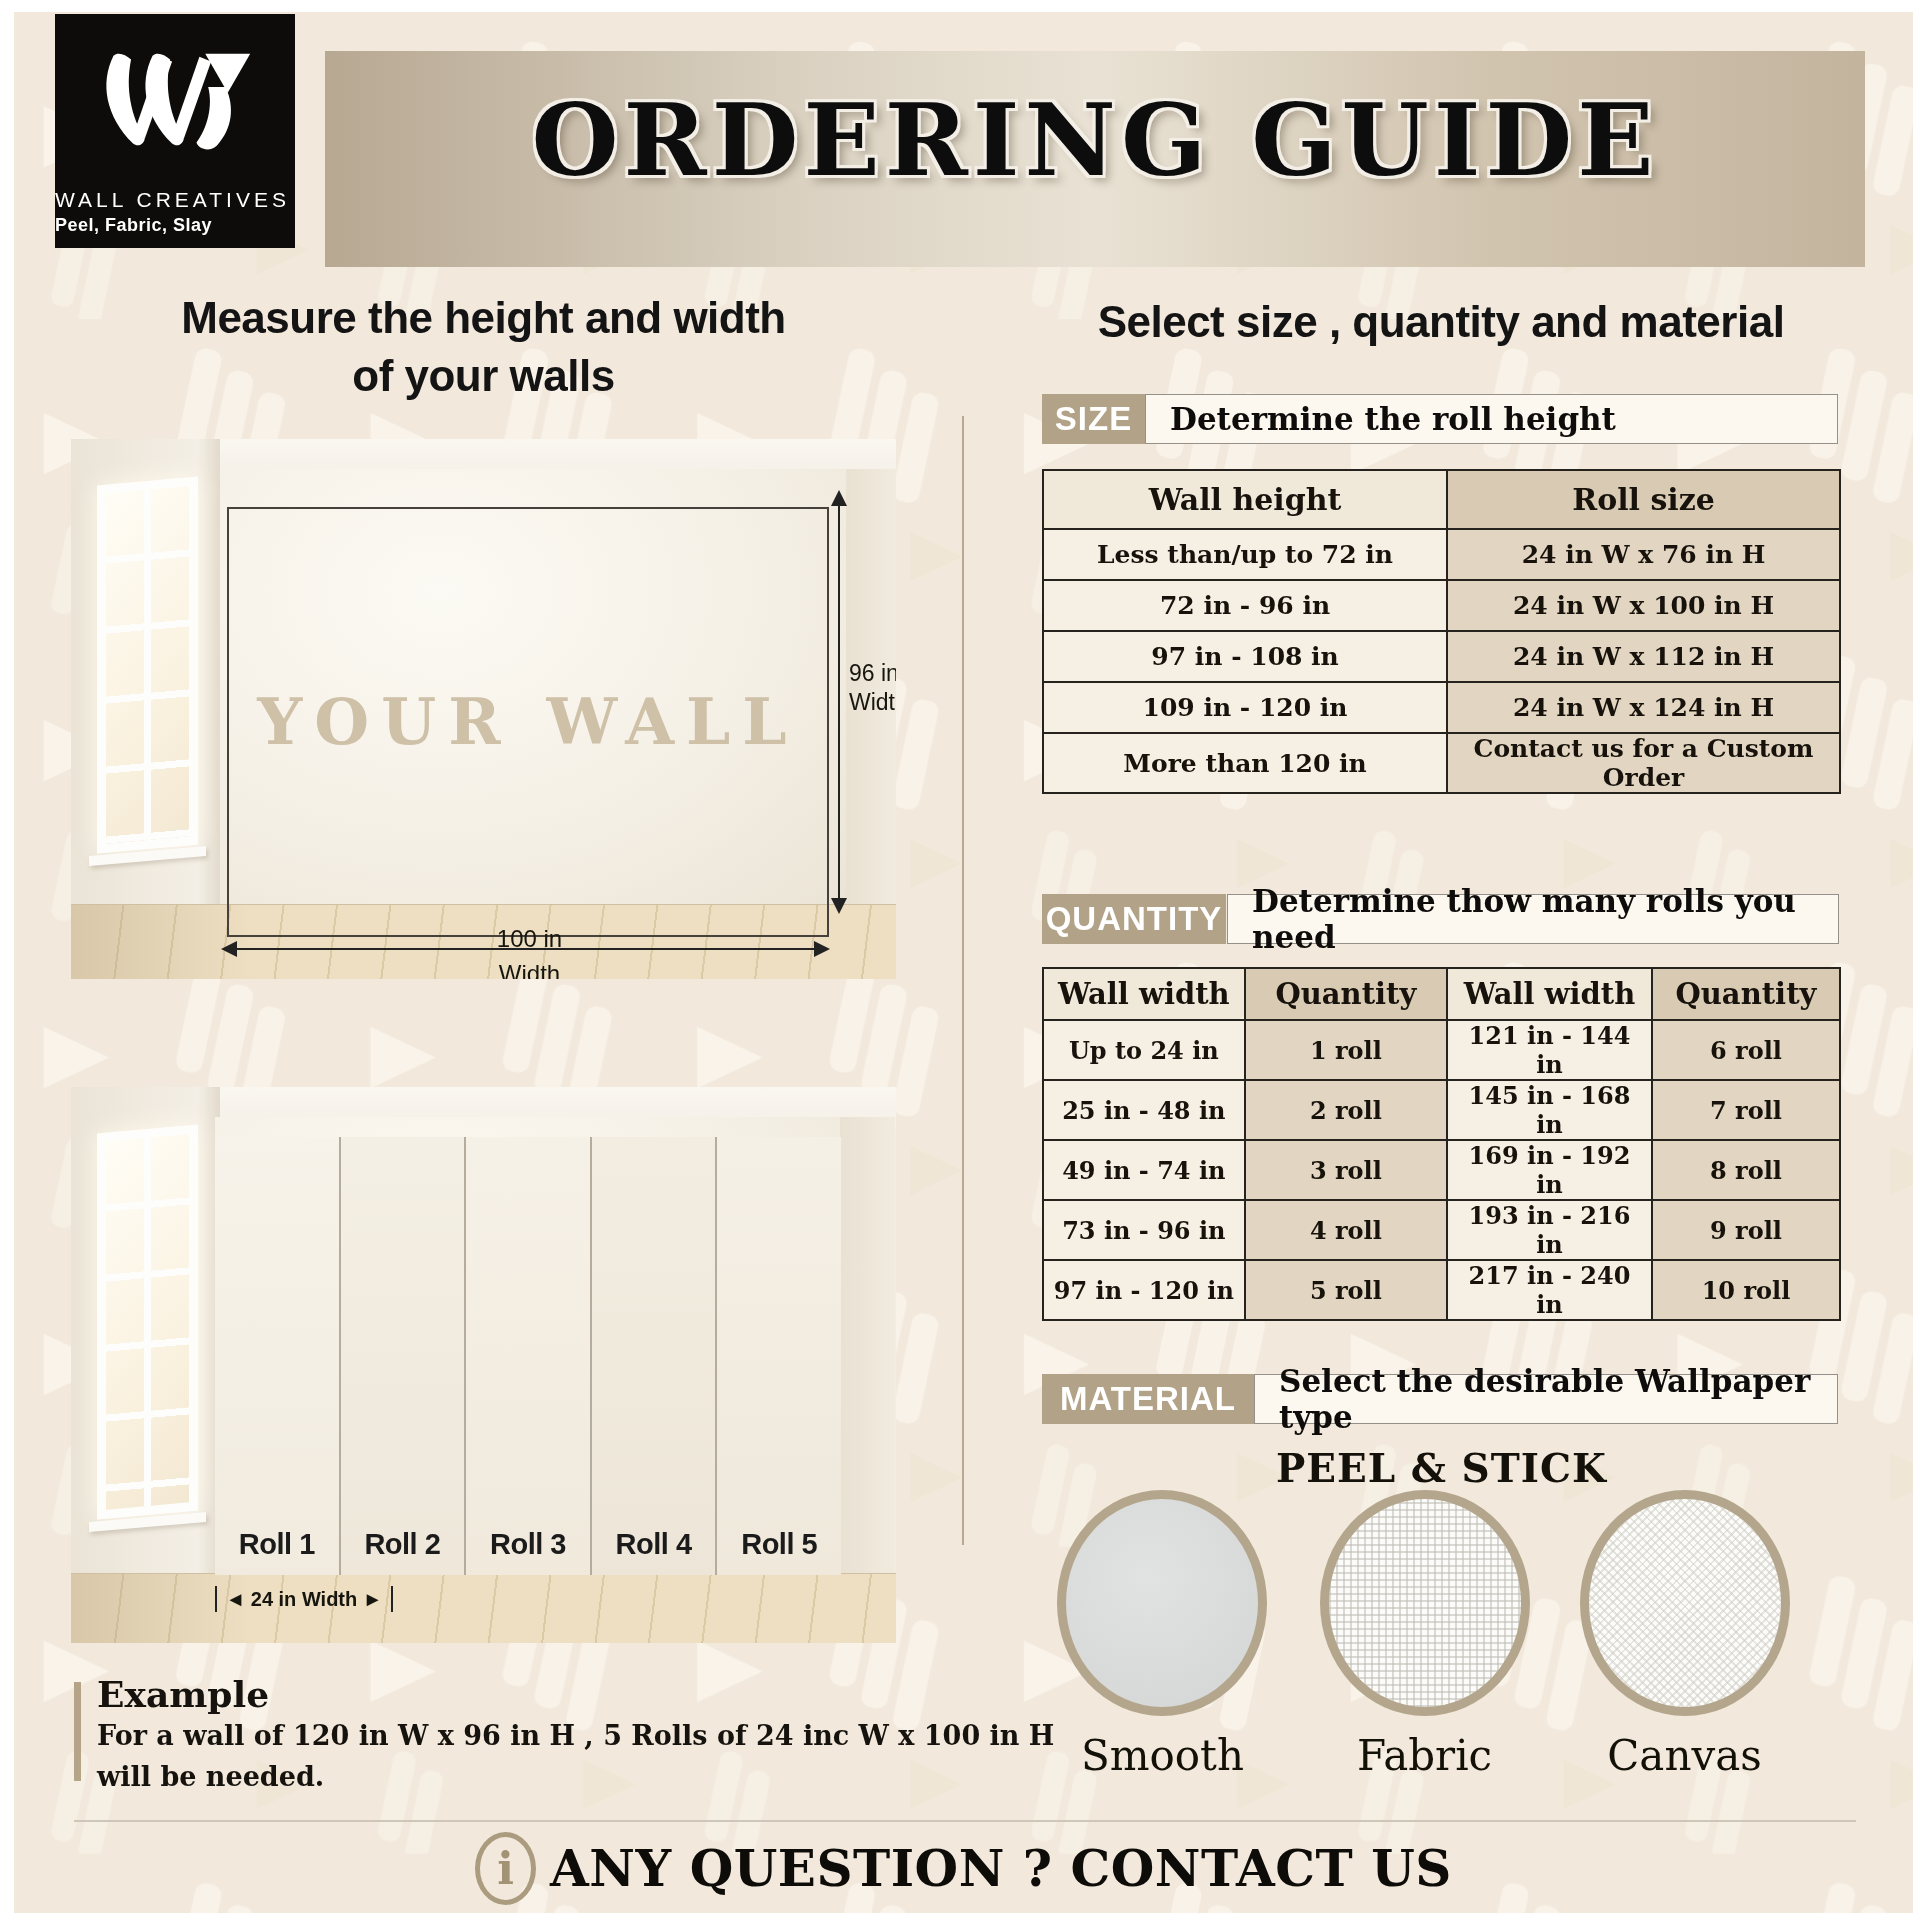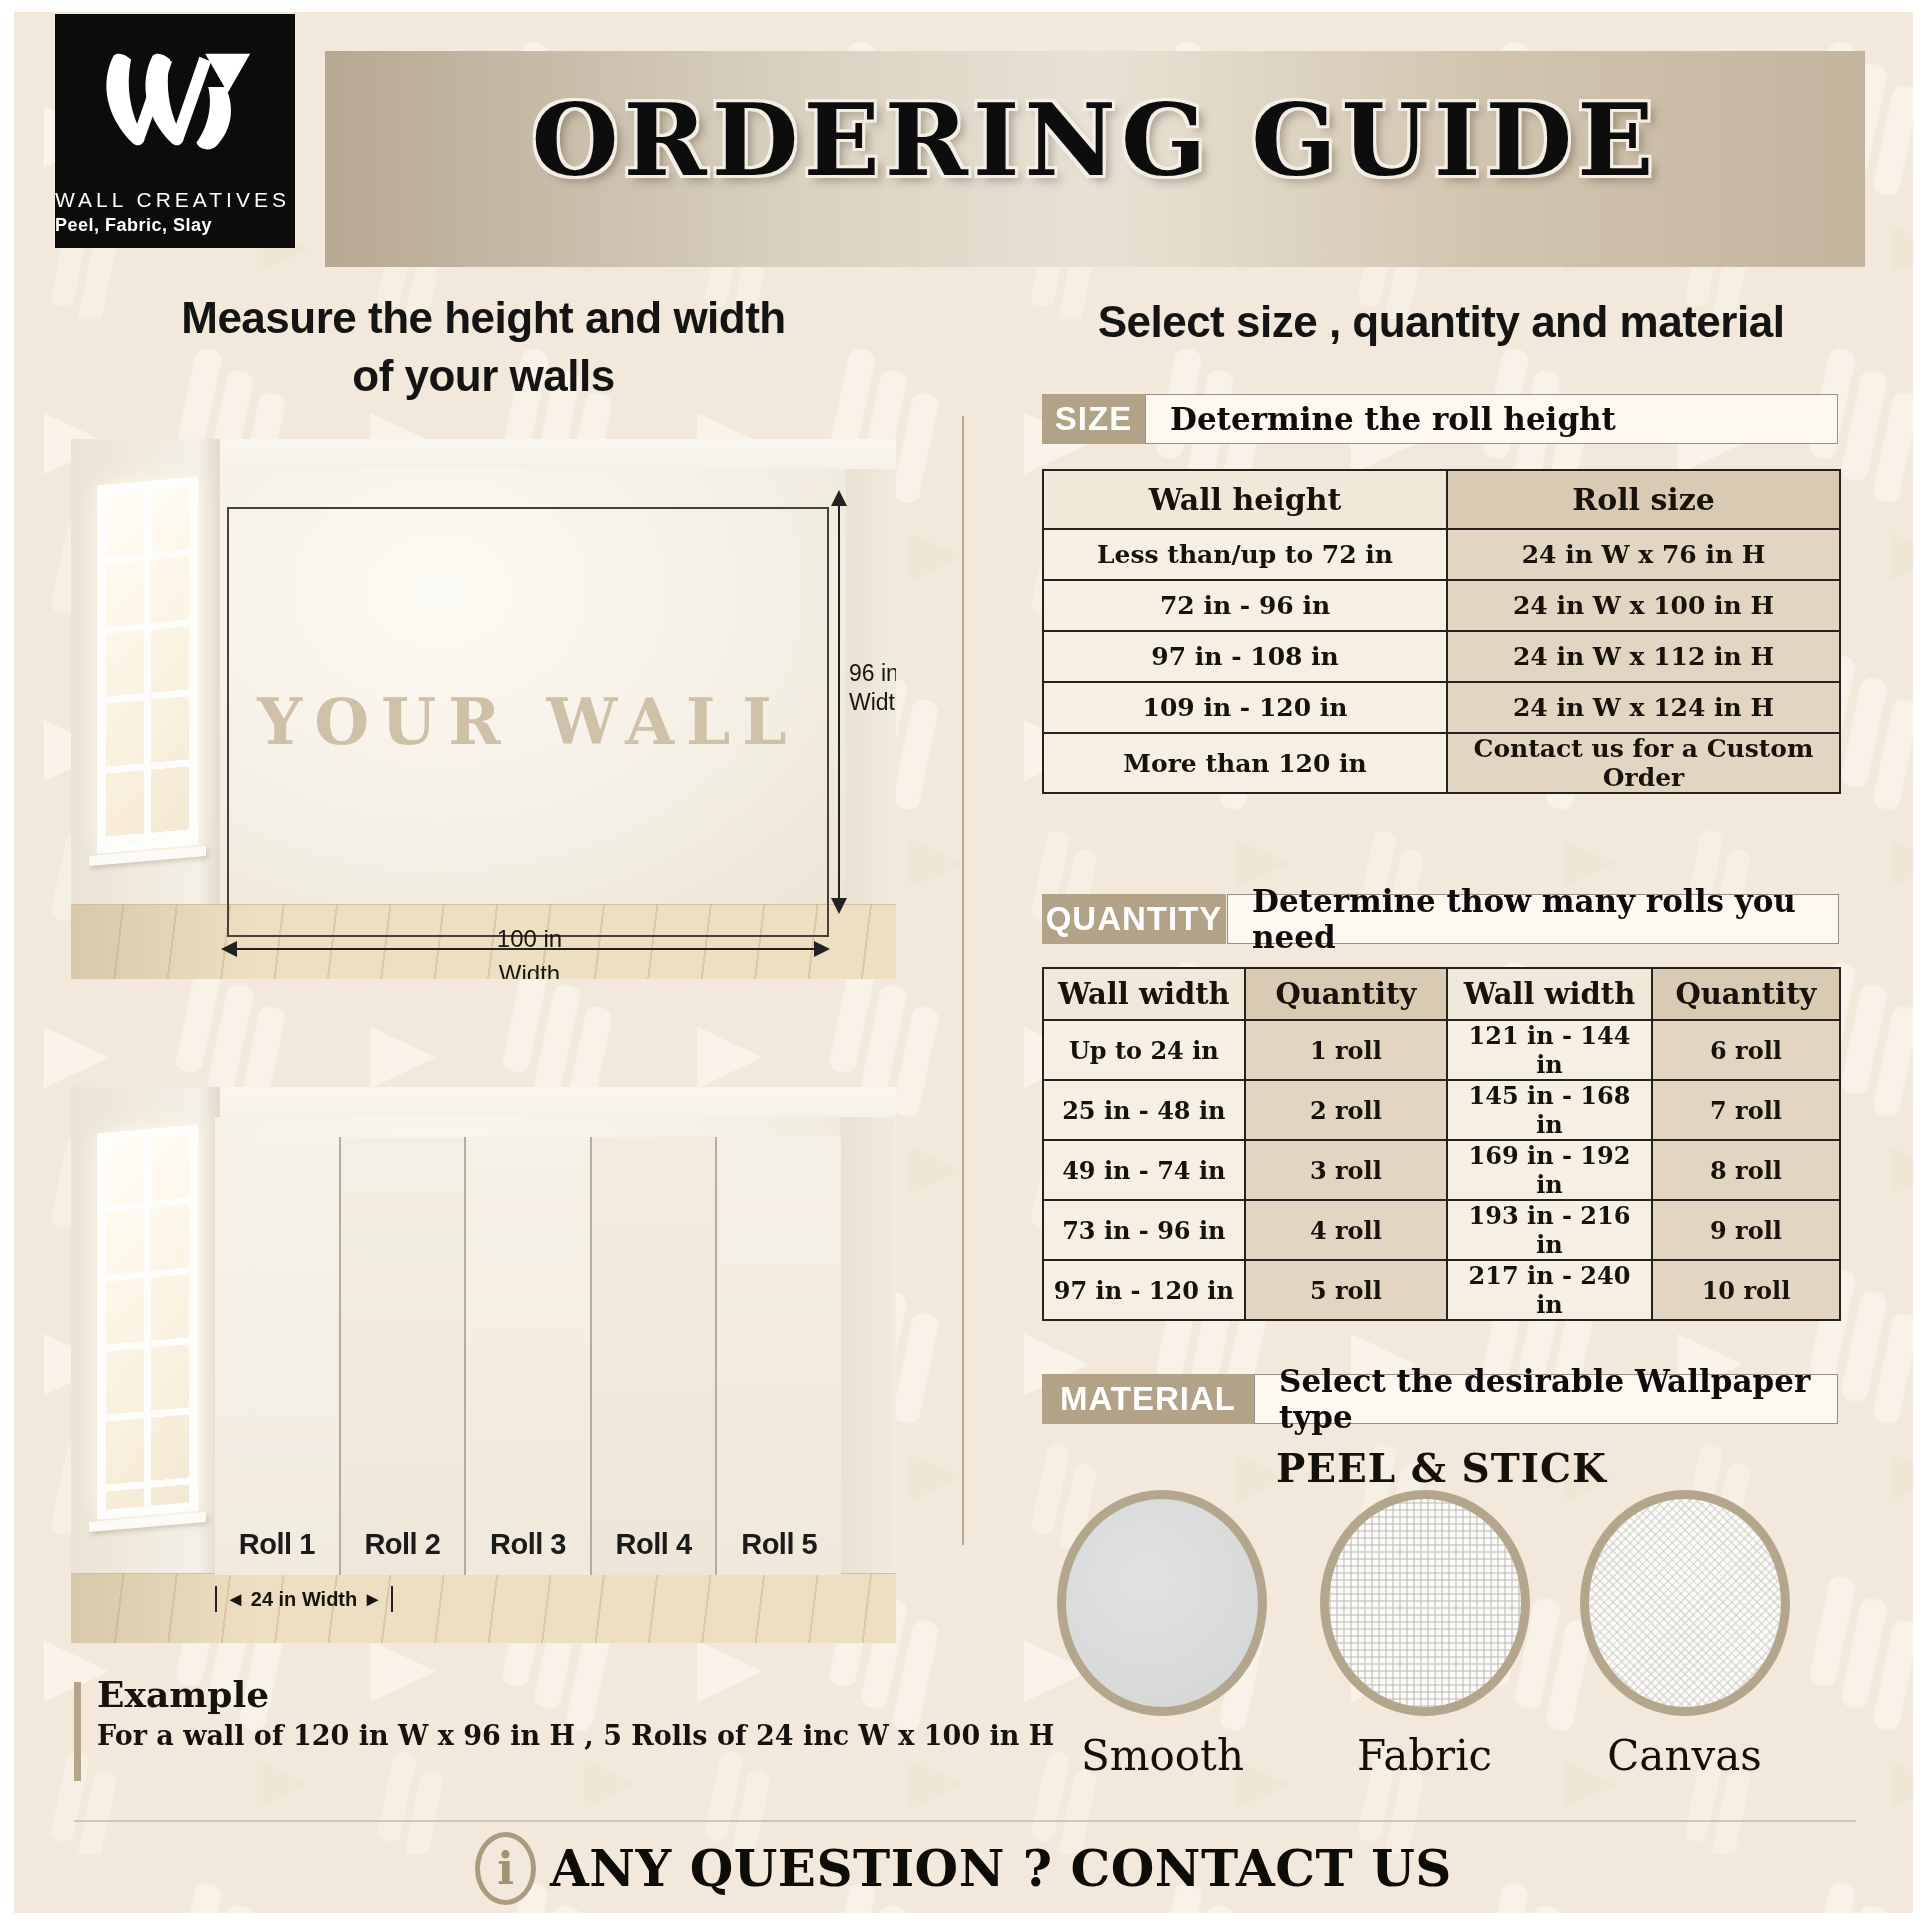--- a/index.html
+++ b/index.html
@@ -252,20 +252,21 @@
           <div class="roll-label">Roll 5</div>
         </div>
     </div>
     <div class="roll-measure">◄ 24 in Width ►</div>
   </div>
 
   <div class="example-bar"></div>
   <div class="example">
     <div class="ex-title">Example</div>
     <div class="ex-line">For a wall of 120 in W x 96 in H , 5 Rolls of 24 inc W x 100 in H</div>
+    <div class="ex-line">will be needed.</div>
   </div>
 
   <div class="vdivider"></div>
 
   <div class="abs col-heading right-heading">Select size , quantity and material</div>
 
   <div class="badge" style="left:1042px;top:394px;width:103px;">SIZE</div>
   <div class="bar-label" style="left:1145px;top:394px;width:693px;">Determine the roll height</div>
 
   <table class="guide size-table">

